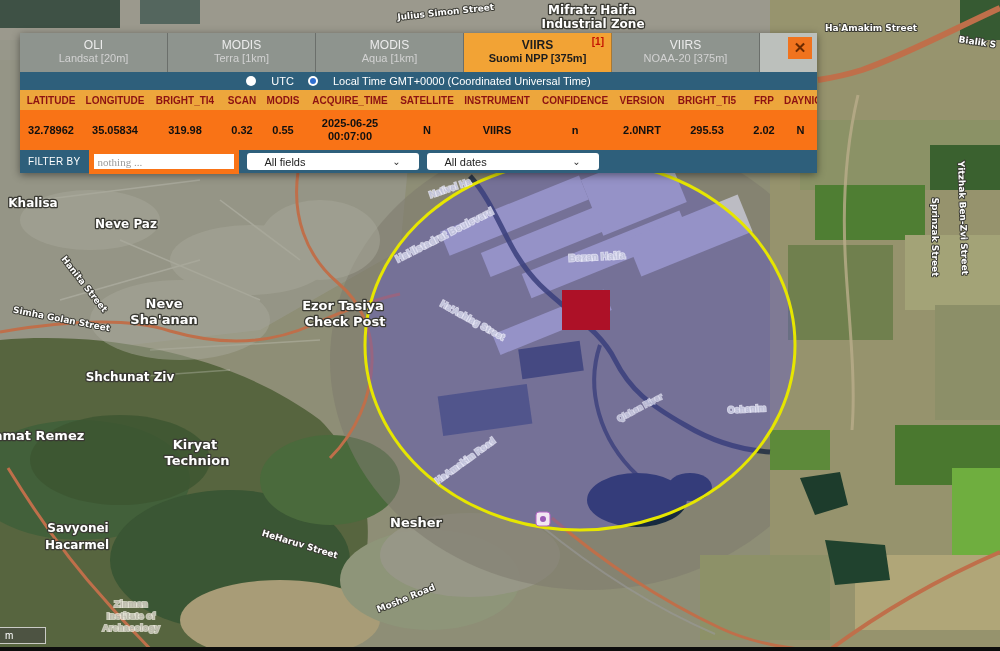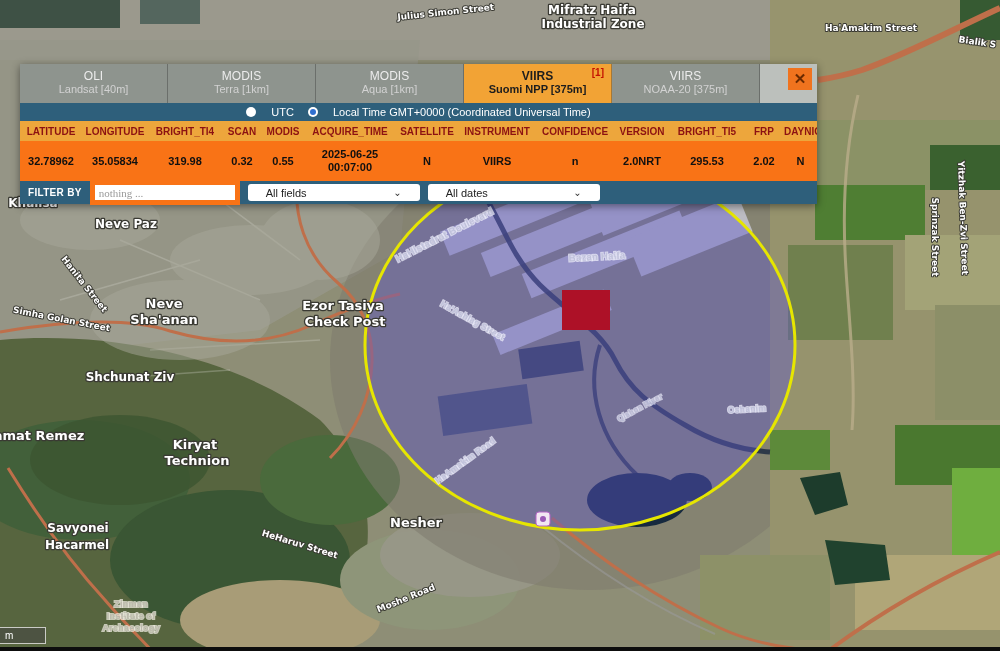--- a/index.html
+++ b/index.html
@@ -9,21 +9,21 @@
 
   
   .mt{font-family:"DejaVu Sans",sans-serif;paint-order:stroke;stroke:#3a3a33;
       stroke-width:2.6px;stroke-linejoin:round;fill:#fff;font-weight:bold;text-anchor:middle;}
   .mt-13{font-size:13px}.mt-12{font-size:12px}
   .mt-9{font-size:9px;stroke-width:2px}
   .mt-navy{fill:#2b3472;stroke:rgba(235,235,248,.78);stroke-width:2px;font-weight:bold;}
   .mt-dark{fill:#32301d;stroke:rgba(242,240,228,.72);stroke-width:2px;font-size:9.5px;font-weight:bold;}
 
   
-  .popup{position:absolute;left:20px;top:33px;width:797px;box-shadow:0 2px 8px rgba(0,0,0,.45);margin-top:31px;}
+  .popup{position:absolute;left:20px;top:33px;width:797px;box-shadow:0 2px 8px rgba(0,0,0,.45);}
   .tabs{display:flex;height:39px;background:#bcc0bc;}
   .tab{width:148px;box-sizing:border-box;background:#8e948e;border-right:1px solid rgba(55,55,55,.4);
        text-align:center;padding-top:5px;cursor:pointer;position:relative;}
   .tab .t1{font-size:12px;color:#ececec;line-height:14px;}
   .tab .t2{font-size:11px;color:#d2d2d2;line-height:13px;}
   .tab.active{background:#f2a335;}
   .tab.active .t1,.tab.active .t2{color:#1d1d1d;font-weight:bold;}
   .badge{position:absolute;top:3px;right:7px;font-size:10px;color:#c41200;font-weight:bold;}
   .tabfill{flex:1;position:relative;background:#bcc0bc;}
   .close{position:absolute;top:4px;right:5px;width:24px;height:22px;background:#f0731e;
@@ -35,21 +35,21 @@
   .rdo{width:10px;height:10px;border-radius:50%;background:#fff;display:inline-block;position:relative;}
   .rdo.sel::after{content:"";position:absolute;left:2px;top:2px;width:6px;height:6px;border-radius:50%;background:#2f6fd0;}
   .thead{display:flex;background:#eda63c;height:20px;align-items:center;overflow:hidden;}
   .thead div{font-size:10px;font-weight:bold;color:#8c1212;text-align:center;white-space:nowrap;overflow:hidden;}
   .trow{display:flex;background:#f97316;min-height:40px;align-items:center;overflow:hidden;font-weight:bold;}
   .trow div{font-size:11px;color:#101010;text-align:center;white-space:nowrap;}
   .c1{width:62px}.c2{width:66px}.c3{width:74px}.c4{width:40px}.c5{width:42px}.c6{width:92px}
   .c7{width:62px}.c8{width:78px}.c9{width:78px}.c10{width:56px}.c11{width:74px}.c12{width:40px}.c13{width:33px}
   .twolines div{line-height:13px;text-align:center;}
   .filterbar{height:23px;background:#2e5f7b;display:flex;align-items:center;gap:8px;padding-left:8px;}
-  .flabel{color:#fff;font-size:10px;font-weight:bold;letter-spacing:.3px;}
+  .flabel{color:#fff;font-size:10px;font-weight:normal;letter-spacing:.3px;}
   .filterbar input{width:132px;height:15px;border:5px solid #f97316;background:#fff;font-size:11px;
       font-family:"Liberation Serif",serif;color:#444;padding:0 4px;}
   .filterbar input::placeholder{color:#999;}
   .fselect{width:136px;height:17px;background:#fff;border-radius:3px;font-size:11px;color:#222;
       display:flex;align-items:center;justify-content:space-between;padding:0 18px;cursor:pointer;}
   .fselect .chv{font-size:10px;color:#333;}
 
   
   .scalebar{position:absolute;left:0;top:627px;width:46px;height:17px;background:rgba(70,70,70,.55);
       border:1px solid rgba(255,255,255,.7);border-left:none;color:#fff;font-size:10px;
@@ -187,21 +187,21 @@
   <text class="mt-navy" style="text-anchor:middle;font-size:8px" opacity=".9" x="641" y="410" transform="rotate(-28 641 410)">Qishon River</text>
 </svg>
 
 <div class="scalebar">m</div>
 <div class="bottomstrip"></div>
 
 <div class="popup">
   <div class="tabs">
     <div class="tab">
       <div class="t1">OLI</div>
-      <div class="t2">Landsat [40m]</div>
+      <div class="t2">Landsat [20m]</div>
     </div>
     <div class="tab">
       <div class="t1">MODIS</div>
       <div class="t2">Terra [1km]</div>
     </div>
     <div class="tab">
       <div class="t1">MODIS</div>
       <div class="t2">Aqua [1km]</div>
     </div>
     <div class="tab active">

